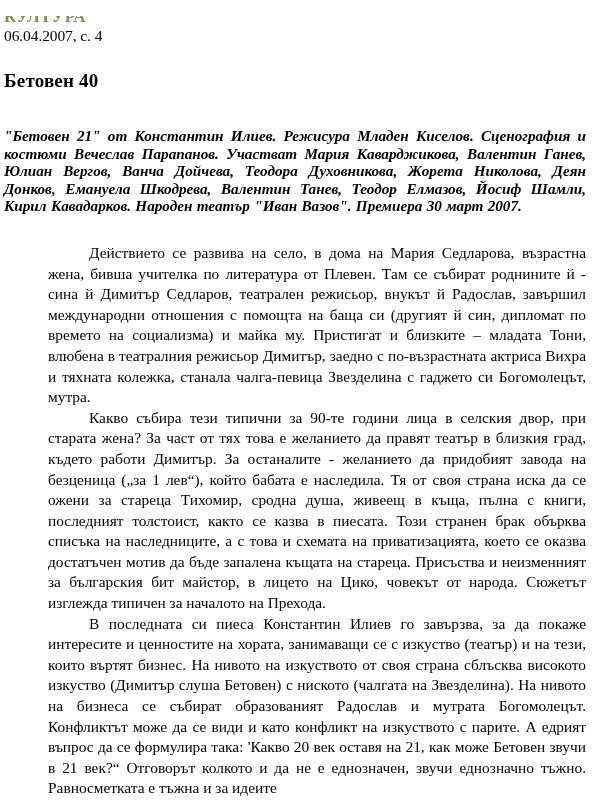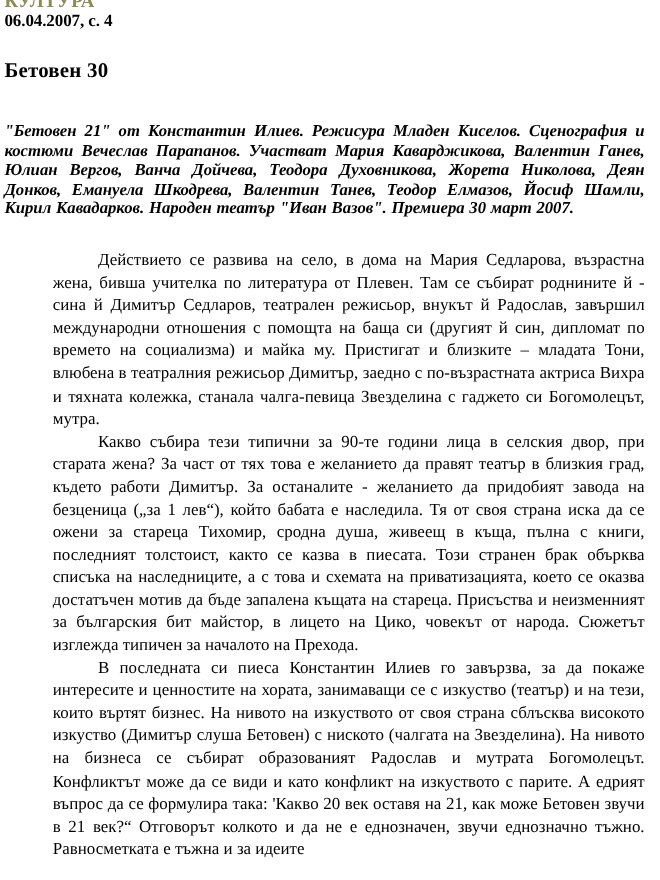--- a/index.html
+++ b/index.html
@@ -13,21 +13,21 @@
     overflow: hidden;
     font-family: "Liberation Serif", "DejaVu Serif", serif;
     color: #000000;
     -webkit-font-smoothing: none;
   }
   .page {
     position: relative;
     width: 600px;
     height: 800px;
     box-sizing: border-box;
-    padding: 0 14px 0 4px;
+    padding: 16px 14px 0 4px;
     overflow: hidden;
   }
 
   
   .masthead {
     position: relative;
     height: 11px;
     overflow: hidden;
   }
   .masthead-logo {
@@ -37,21 +37,21 @@
     font-family: "Liberation Serif", "DejaVu Serif", serif;
     font-weight: bold;
     font-size: 17px;
     letter-spacing: 0.4px;
     color: #8a8c54;
     white-space: nowrap;
     line-height: 18px;
   }
 
   .dateline {
-    font-weight: bold;
+    font-weight: normal;
     font-size: 15.5px;
     line-height: 17px;
     margin-top: 0px;
     letter-spacing: -0.1px;
     white-space: nowrap;
   }
 
   .headline {
     font-weight: bold;
     font-size: 19px;
@@ -91,21 +91,21 @@
 <body>
 
 <div class="page">
 
   <div class="masthead">
     <div class="masthead-logo">КУЛТУРА</div>
   </div>
 
   <div class="dateline">06.04.2007, с. 4</div>
 
-  <h1 class="headline">Бетовен 30</h1>
+  <h1 class="headline">Бетовен 40</h1>
 
   <div class="credits">"Бетовен 21" от Константин Илиев. Режисура Младен Киселов. Сценография и костюми Вечеслав Парапанов. Участват Мария Каварджикова, Валентин Ганев, Юлиан Вергов, Ванча Дойчева, Теодора Духовникова, Жорета Николова, Деян Донков, Емануела Шкодрева, Валентин Танев, Теодор Елмазов, Йосиф Шамли, Кирил Кавадарков. Народен театър "Иван Вазов". Премиера 30 март 2007.</div>
 
   <div class="body-copy">
     <p>Действието се развива на село, в дома на Мария Седларова, възрастна жена, бивша учителка по литература от Плевен. Там се събират роднините й - сина й Димитър Седларов, театрален режисьор, внукът й Радослав, завършил международни отношения с помощта на баща си (другият й син, дипломат по времето на социализма) и майка му. Пристигат и близките – младата Тони, влюбена в театралния режисьор Димитър, заедно с по-възрастната актриса Вихра и тяхната колежка, станала чалга-певица Звезделина с гаджето си Богомолецът, мутра.</p>
     <p>Какво събира тези типични за 90-те години лица в селския двор, при старата жена? За част от тях това е желанието да правят театър в близкия град, където работи Димитър. За останалите - желанието да придобият завода на безценица („за 1 лев“), който бабата е наследила. Тя от своя страна иска да се ожени за стареца Тихомир, сродна душа, живеещ в къща, пълна с книги, последният толстоист, както се казва в пиесата. Този странен брак обърква списъка на наследниците, а с това и схемата на приватизацията, което се оказва достатъчен мотив да бъде запалена къщата на стареца. Присъства и неизменният за българския бит майстор, в лицето на Цико, човекът от народа. Сюжетът изглежда типичен за началото на Прехода.</p>
     <p>В последната си пиеса Константин Илиев го завързва, за да покаже интересите и ценностите на хората, занимаващи се с изкуство (театър) и на тези, които въртят бизнес. На нивото на изкуството от своя страна сблъсква високото изкуство (Димитър слуша Бетовен) с ниското (чалгата на Звезделина). На нивото на бизнеса се събират образованият Радослав и мутрата Богомолецът. Конфликтът може да се види и като конфликт на изкуството с парите. А едрият въпрос да се формулира така: 'Какво 20 век оставя на 21, как може Бетовен звучи в 21 век?“ Отговорът колкото и да не е еднозначен, звучи еднозначно тъжно. Равносметката е тъжна и за идеите</p>
   </div>
 
 </div>

